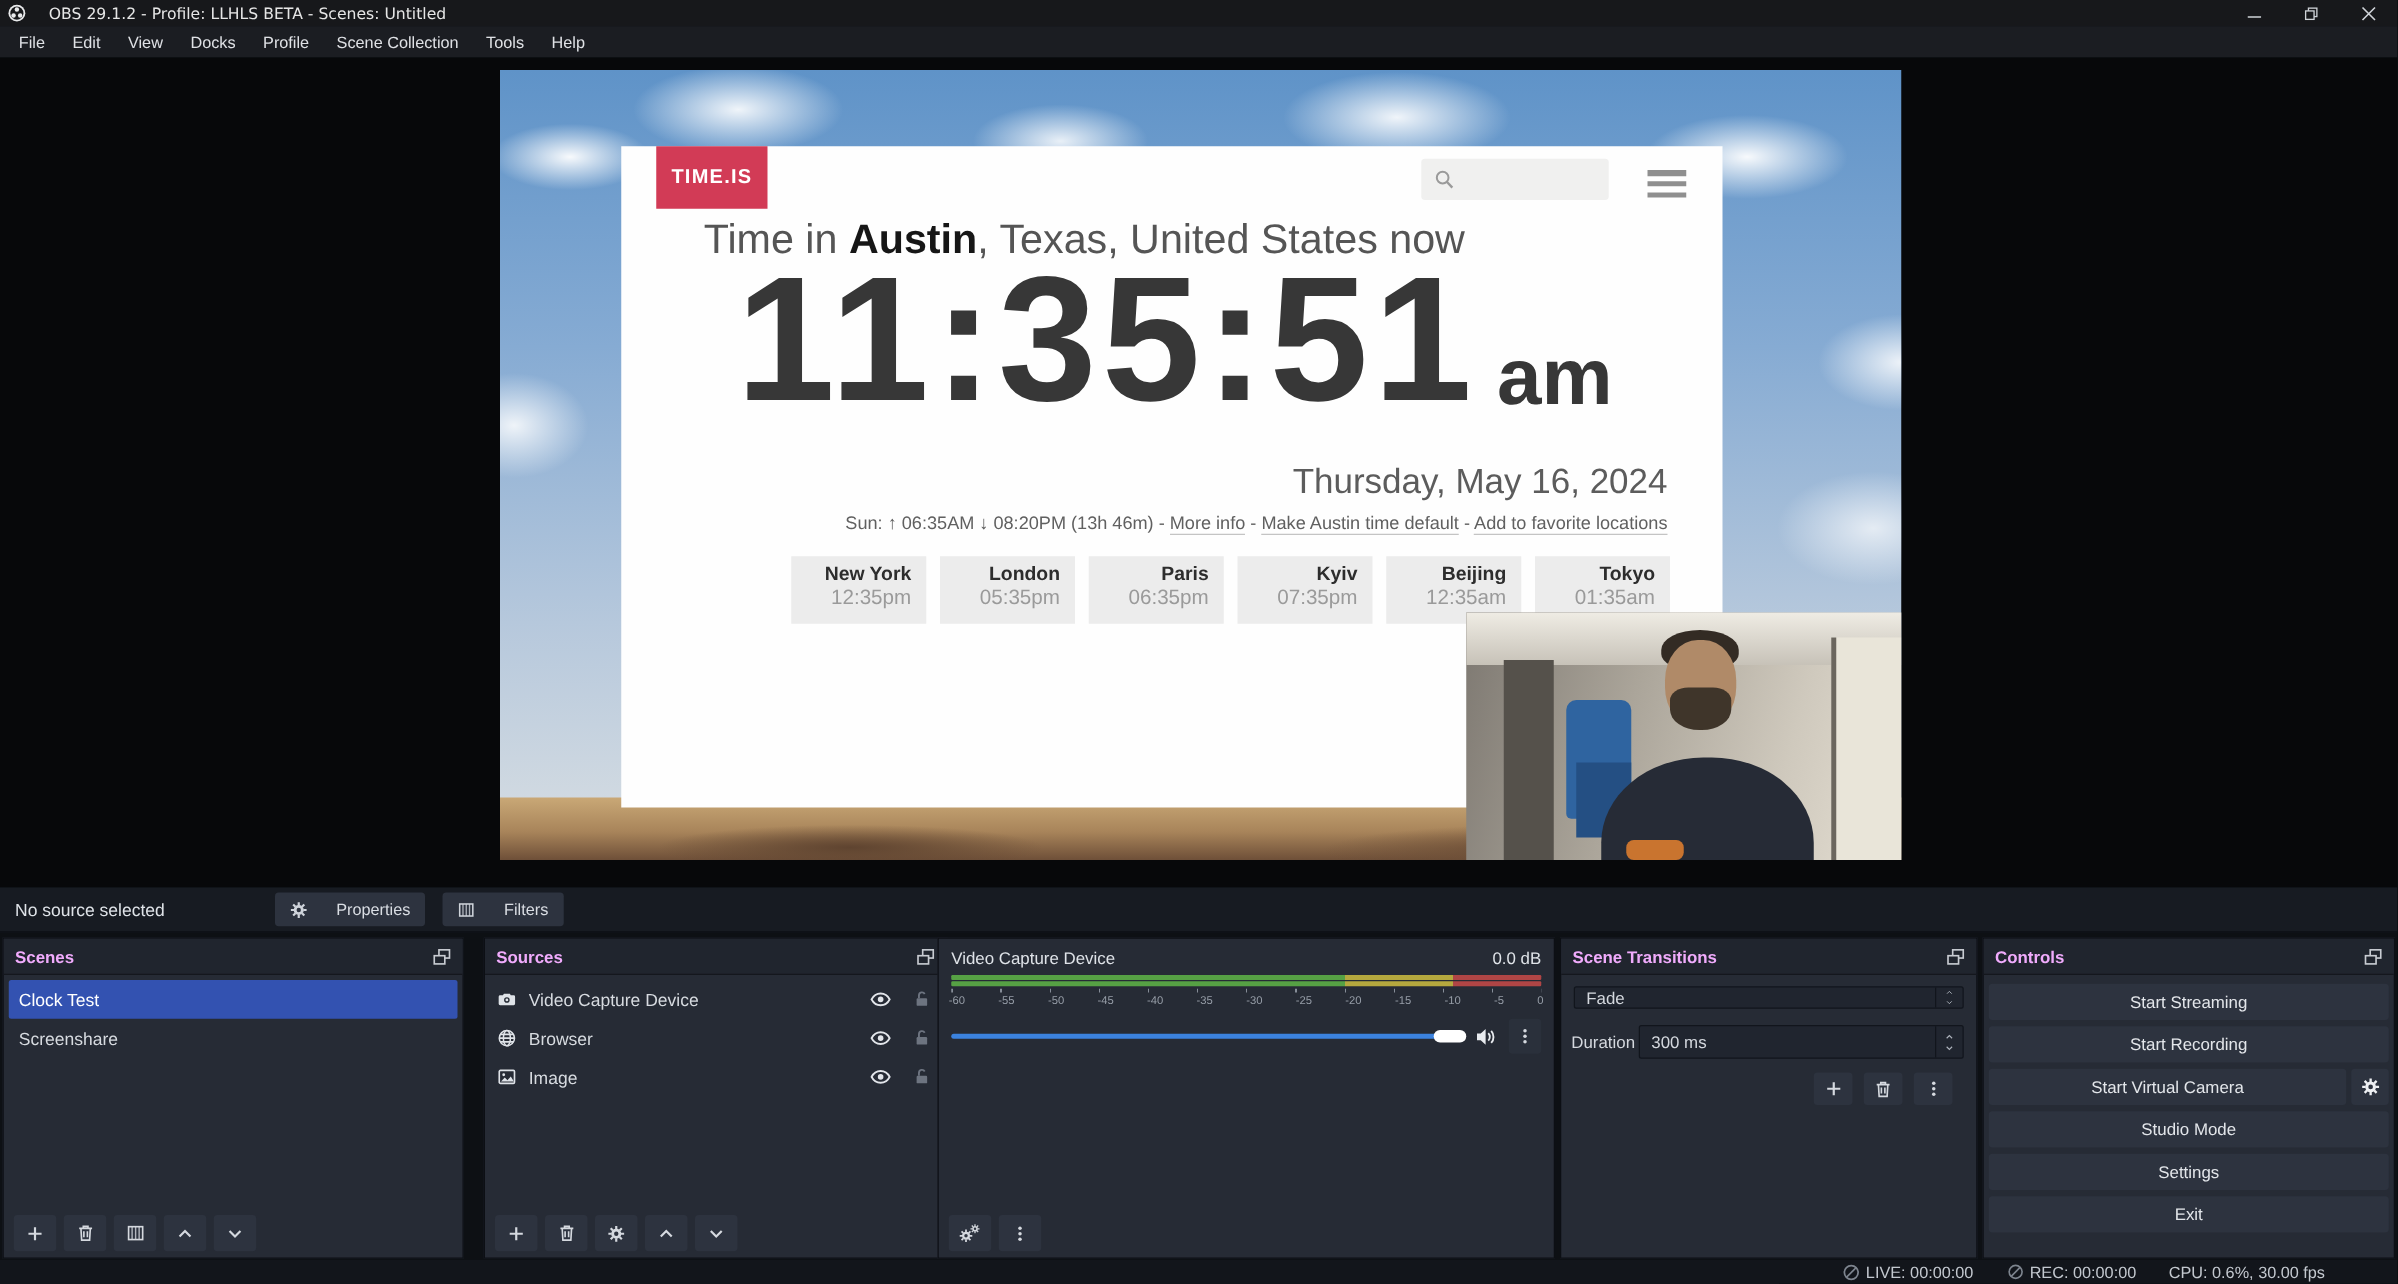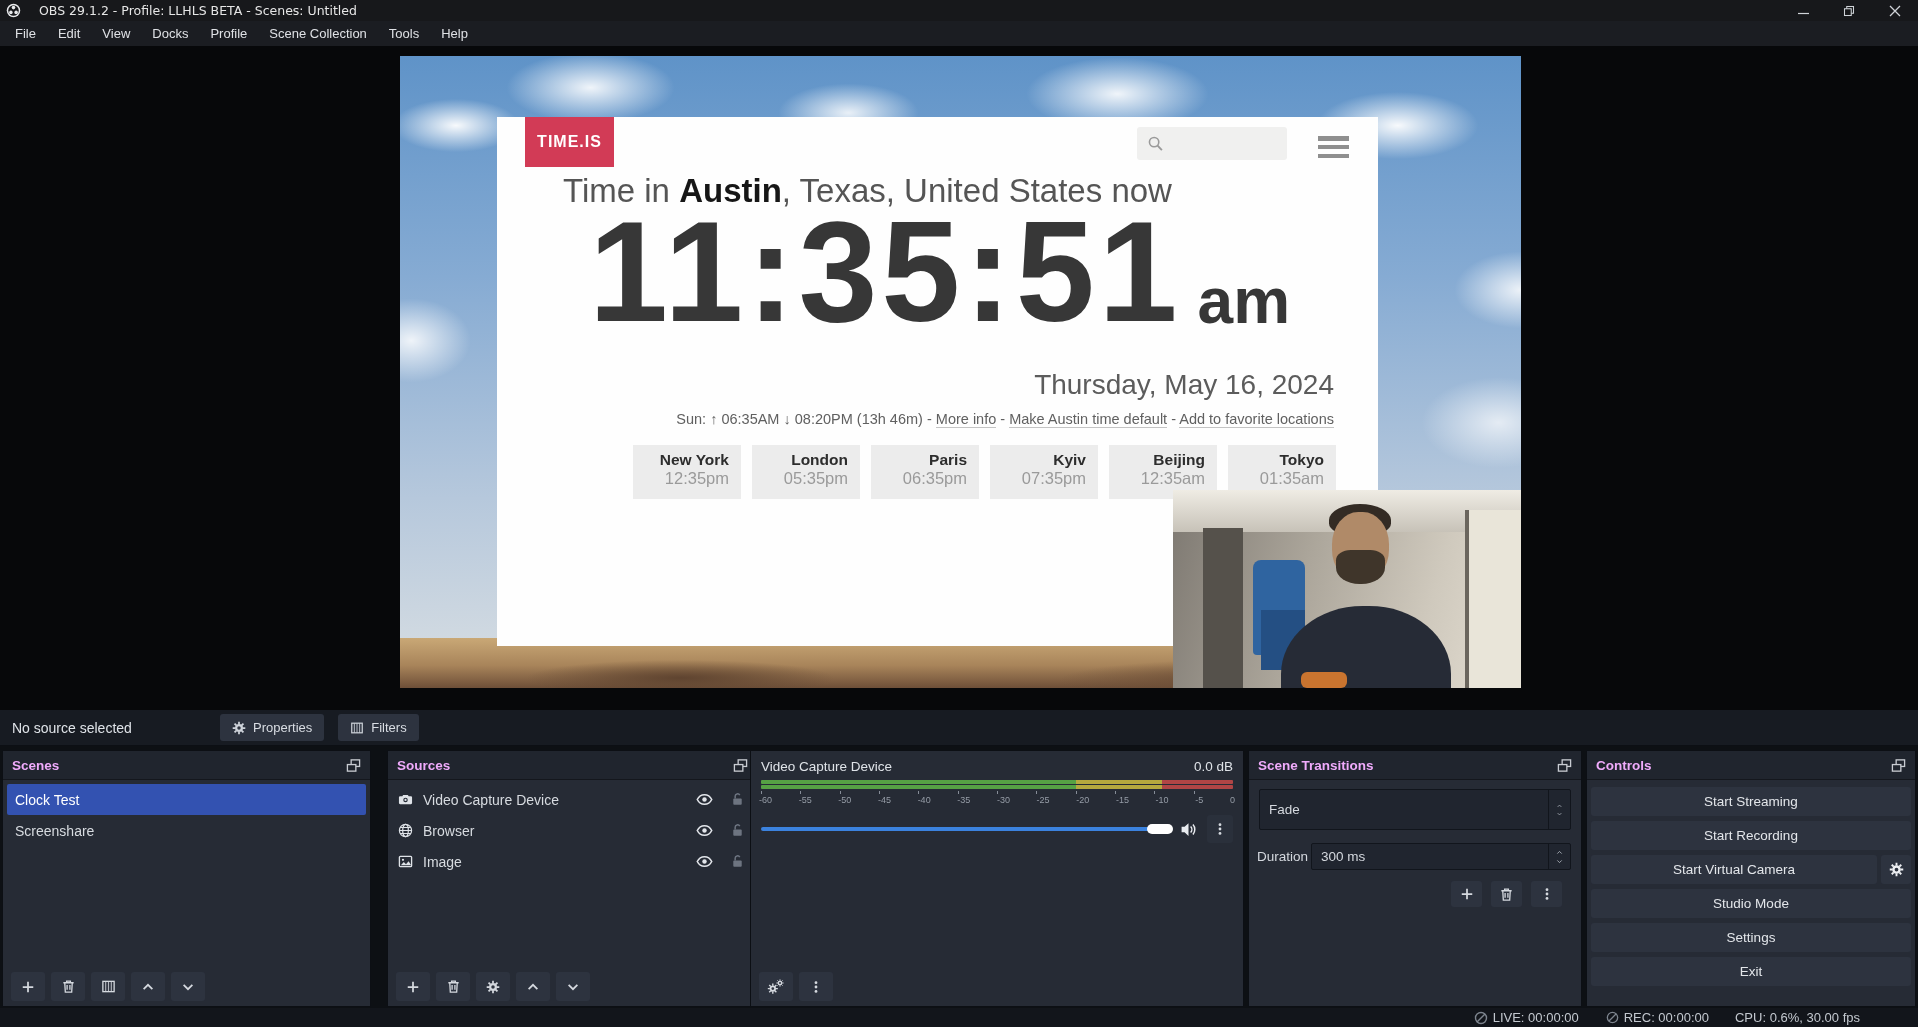--- a/index.html
+++ b/index.html
@@ -77,21 +77,21 @@
     border-radius:48% 48% 0 0 / 80% 80% 0 0; }
   .wc-hair { position:absolute; left:156px; top:14px; width:62px; height:32px; background:#332b24; border-radius:50% 50% 40% 40%; }
   .wc-head { position:absolute; left:159px; top:22px; width:57px; height:70px; background:#b08a68; border-radius:46%; }
   .wc-beard { position:absolute; left:163px; top:60px; width:49px; height:34px; background:#3f352a; border-radius:30% 30% 48% 48%; }
   .wc-orange { position:absolute; left:128px; top:182px; width:46px; height:16px; background:#c9742f; border-radius:6px; }
 
   
   .context-bar { position:absolute; left:0; top:710px; width:1918px; height:36px; background:#171b22;
     display:flex; align-items:center; border-bottom:1px solid #0c0f14; }
   .ctx-status { margin-left:12px; width:208px; font-size:14px; color:#dfe3e8; }
-  .ctx-btn { height:27px; display:inline-flex; align-items:center; gap:7px; padding:0 12px;
+  .ctx-btn { height:27px; display:inline-flex; align-items:center; gap:23px; padding:0 12px;
     background:#2d333f; border:none; border-radius:3px; color:#d9dde3; font-size:13px; margin-right:14px;
     font-family:"Liberation Sans",sans-serif; }
   .ctx-btn svg { color:#cfd4db; }
 
   
   .panel { position:absolute; top:750px; height:257px; background:#262b35; border:1px solid #0c0f14; }
   .p-scenes { left:2px; width:369px; }
   .p-sources { left:387px; width:371px; }
   .p-audio { left:750px; width:494px; }
   .p-trans { left:1248px; width:334px; }
@@ -123,21 +123,21 @@
     background-image:repeating-linear-gradient(to right,#868d98 0 1px,rgba(0,0,0,0) 1px calc(100%/12)); }
   .ticks { display:flex; justify-content:space-between; margin:1px 8px 0 8px; font-size:9px; color:#969da7; }
   .vol-row { display:flex; align-items:center; margin:10px 10px 0 10px; }
   .vol-track { position:relative; flex:1; height:4px; background:#3b82de; border-radius:2px; }
   .vol-handle { position:absolute; right:-2px; top:-3px; width:26px; height:10px; background:#fff; border-radius:5px; }
   .vol-speaker { color:#e8ebef; margin-left:9px; }
   .mix-dots { width:26px; height:28px; background:#2a303b; border:none; border-radius:3px; color:#d5d9df;
     display:flex; align-items:center; justify-content:center; margin-left:10px; }
 
   
-  .t-select { margin:9px 10px 0 10px; height:41px; background:#20252f; border:1px solid #11151c;
+  .t-select { margin:9px 10px 0 10px; height:18px; background:#20252f; border:1px solid #11151c;
     border-radius:2px; display:flex; align-items:center; }
   .t-select .t-val { flex:1; padding-left:9px; font-size:13.5px; color:#d4d8de; }
   .t-spin { width:22px; align-self:stretch; border-left:1px solid #11151c; display:flex; flex-direction:column;
     align-items:center; justify-content:center; gap:2px; color:#aeb4bd; }
   .t-dur { display:flex; align-items:center; margin:13px 10px 0 8px; }
   .t-dur-label { width:54px; font-size:13.5px; color:#d4d8de; }
   .t-dur-box { flex:1; height:27px; background:#20252f; border:1px solid #11151c; border-radius:2px;
     display:flex; align-items:center; }
   .t-dur-box .t-val { flex:1; padding-left:9px; font-size:13.5px; color:#d4d8de; }
   .t-btns { display:flex; justify-content:flex-end; gap:9px; margin:11px 19px 0 0; }

